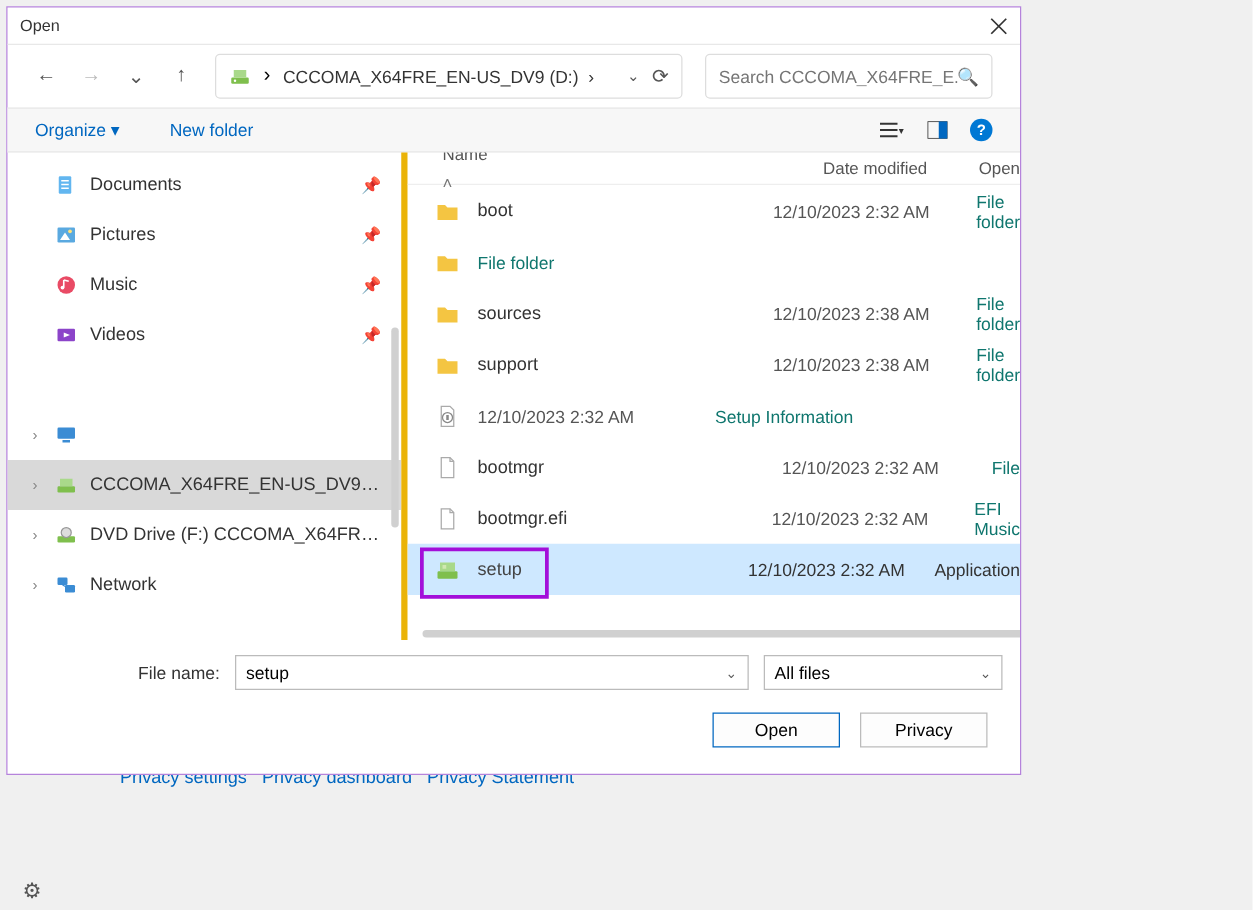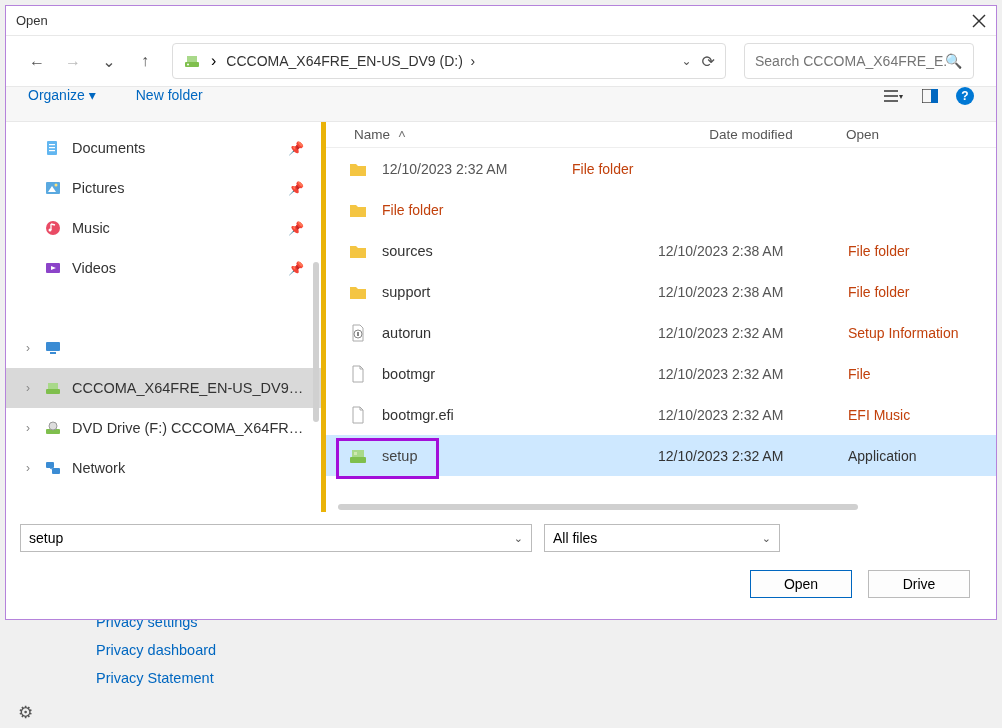--- a/index.html
+++ b/index.html
@@ -1,75 +1,75 @@
 <!DOCTYPE html>
 <html><head>
 <meta charset="utf-8">
 <style>
 * { box-sizing: border-box; margin: 0; padding: 0; font-family: "Segoe UI", Arial, sans-serif; }
 body { width: 1002px; height: 728px; background: #f0f0f0; position: relative; overflow: hidden; }
-.dialog { position: absolute; left: 5px; top: 5px; width: 992px; height: 615px; background: #fff; border: 1px solid #b583db; }
+.dialog { position: absolute; left: 5px; top: 5px; width: 812px; height: 615px; background: #fff; border: 1px solid #b583db; }
 .titlebar { height: 30px; display: flex; align-items: center; justify-content: space-between; padding: 0 10px; border-bottom: 1px solid #e8e8e8; }
 .titlebar-title { font-size: 13px; color: #333; }
 .titlebar-close { width: 14px; height: 14px; cursor: pointer; }
 .nav-row { height: 50px; display: flex; align-items: center; padding: 0 22px; gap: 18px; }
 .nav-arrow { color: #555; font-size: 16px; cursor: pointer; width: 18px; text-align: center; }
 .nav-arrow.disabled { color: #bbb; }
 .addressbar { flex: 1; height: 36px; border: 1px solid #ddd; border-radius: 4px; display: flex; align-items: center; padding: 0 10px; gap: 10px; }
 .addr-icon { width: 18px; height: 18px; display: flex; align-items: center; justify-content: center; }
 .addr-text { font-size: 14px; color: #333; flex: 1; }
 .addr-drop { color: #555; font-size: 12px; }
 .addr-refresh { color: #555; font-size: 16px; }
 .search-box { width: 230px; height: 36px; border: 1px solid #ddd; border-radius: 4px; display: flex; align-items: center; padding: 0 10px; }
 .search-input { border: none; outline: none; flex: 1; font-size: 14px; color: #888; background: transparent; }
 .search-icon { color: #333; font-size: 14px; }
-.toolbar { height: 36px; background: #f7f7f7; border-top: 1px solid #e8e8e8; border-bottom: 1px solid #e8e8e8; display: flex; align-items: flex-start; padding: 0 22px; justify-content: space-between; }
+.toolbar { height: 36px; background: #f7f7f7; border-top: 1px solid #e8e8e8; border-bottom: 1px solid #e8e8e8; display: flex; align-items: center; padding: 0 22px; justify-content: space-between; }
 .toolbar-left { display: flex; gap: 40px; }
 .toolbar-btn { font-size: 14px; color: #0067c0; cursor: pointer; white-space: nowrap; }
 .toolbar-right { display: flex; gap: 18px; align-items: center; }
 .toolbar-icon { display: flex; align-items: center; cursor: pointer; color: #555; }
 .help-icon { width: 18px; height: 18px; border-radius: 50%; background: #0078d4; color: #fff; display: flex; align-items: center; justify-content: center; font-size: 12px; font-weight: bold; }
 .content { display: flex; height: 390px; }
 .sidebar { width: 320px; border-right: 5px solid #eab308; overflow: hidden; position: relative; padding-top: 6px; }
 .tree-item { height: 40px; display: flex; align-items: center; padding: 0 16px; gap: 10px; font-size: 14.5px; color: #333; cursor: pointer; }
 .tree-item.selected { background: #d9d9d9; }
 .tree-chevron { color: #888; font-size: 12px; width: 12px; text-align: center; }
 .tree-icon { width: 18px; height: 18px; display: flex; align-items: center; justify-content: center; }
 .tree-label { flex: 1; white-space: nowrap; overflow: hidden; text-overflow: ellipsis; }
 .pin { color: #bbb; font-size: 13px; }
 .section-gap { height: 40px; }
 .sidebar-scroll { position: absolute; right: 2px; top: 140px; width: 6px; height: 160px; background: #d0d0d0; border-radius: 3px; }
 .filelist { flex: 1; position: relative; overflow: hidden; }
 .fl-header { height: 26px; display: flex; align-items: center; font-size: 13.5px; color: #555; border-bottom: 1px solid #eee; }
-.col-name { width: 330px; padding-left: 28px; display: flex; align-items: center; gap: 8px; }
+.col-name { width: 330px; padding-left: 28px; display: flex; gap: 8px; flex-direction: column; }
 .col-date { width: 190px; text-align: center; }
 .col-type { flex: 1; }
 .sort-arrow { width: 8px; text-align: center; color: #777; }
 .fl-row { height: 41px; display: flex; align-items: center; font-size: 14.5px; color: #333; }
 .fl-row.selected { background: #cee8ff; color: #444; }
 .fl-icon { width: 20px; height: 20px; margin-left: 22px; margin-right: 14px; display: flex; align-items: center; justify-content: center; }
 .fl-name { width: 276px; }
 .fl-date { width: 190px; color: #555; font-size: 14px; }
-.fl-type { flex: 1; color: #c2410c; font-size: 14px; }
+.fl-type { flex: 1; color: #0f766e; font-size: 14px; }
 .fl-row.selected .fl-date, .fl-row.selected .fl-type { color: #333; }
 .highlight-box { position: absolute; border: 3px solid #a30fd9; pointer-events: none; height: 41px; width: 103px; left: 10px; top: 316px; }
 .fl-hscroll { position: absolute; bottom: 2px; left: 12px; right: 12px; height: 6px; background: transparent; }
 .fl-hscroll-thumb { height: 6px; width: 520px; background: #d0d0d0; border-radius: 3px; }
 .bottom-panel { padding: 12px 14px; display: flex; flex-direction: column; gap: 18px; }
 .filename-row { display: flex; align-items: center; gap: 6px; }
 .fn-label { width: 202px; text-align: right; font-size: 14px; color: #333; padding-right: 6px; }
 .fn-input-wrap { width: 512px; height: 28px; border: 1px solid #bbb; display: flex; align-items: center; padding: 0 8px; position: relative; }
 .fn-input { border: none; outline: none; flex: 1; font-size: 14px; }
 .fn-drop { font-size: 11px; color: #555; }
 .filter-wrap { width: 236px; height: 28px; border: 1px solid #bbb; display: flex; align-items: center; padding: 0 8px; margin-left: 6px; }
 .filter-text { flex: 1; font-size: 14px; }
 .buttons-row { display: flex; justify-content: flex-end; gap: 16px; padding-right: 12px; }
 .dlg-button { width: 102px; height: 28px; border: 1px solid #bbb; background: #fdfdfd; font-size: 14px; cursor: pointer; }
 .dlg-button.primary { border: 1px solid #0067c0; }
-.bg-links { position: absolute; left: 96px; top: 614px; display: flex; flex-direction: column; gap: 12px; }
+.bg-links { position: absolute; left: 96px; top: 614px; display: flex; flex-direction: row; gap: 12px; }
 .bg-link { color: #0067c0; font-size: 14.5px; cursor: pointer; }
 .bg-gear { position: absolute; left: 18px; top: 702px; color: #555; font-size: 17px; cursor: pointer; }
 
 svg { display: block; }
 .folder-svg { fill: #f4c542; }
 </style>
 </head>
 <body>
 
 <div class="bg-links">
@@ -246,20 +246,21 @@
         <div class="col-date">Date modified</div>
         <div class="col-type">Open</div>
       </div>
       <div id="file-rows">
           <div class="fl-row">
             <span class="fl-icon">
               <svg width="20" height="20" viewBox="0 0 20 20">
                 <path d="M2 5 h6 l2 2 h8 v10 h-16 z" class="folder-svg"></path>
               </svg>
             </span>
+            <span class="fl-name">boot</span>
             <span class="fl-date">12/10/2023 2:32 AM</span>
             <span class="fl-type">File folder</span>
           </div>
           <div class="fl-row">
             <span class="fl-icon">
               <svg width="20" height="20" viewBox="0 0 20 20">
                 <path d="M2 5 h6 l2 2 h8 v10 h-16 z" class="folder-svg"></path>
               </svg>
             </span>
             <span class="fl-type">File folder</span>
@@ -285,21 +286,20 @@
             <span class="fl-type">File folder</span>
           </div>
           <div class="fl-row">
             <span class="fl-icon">
               <svg width="20" height="20" viewBox="0 0 20 20">
                 <path d="M5 2 h7 l3 3 v13 h-10 z" fill="#fff" stroke="#aaa"></path>
                 <circle cx="10" cy="11" r="4" fill="none" stroke="#888"></circle>
                 <rect x="9" y="9" width="2" height="4" fill="#888"></rect>
               </svg>
             </span>
-            <span class="fl-name">autorun</span>
             <span class="fl-date">12/10/2023 2:32 AM</span>
             <span class="fl-type">Setup Information</span>
           </div>
           <div class="fl-row">
             <span class="fl-icon">
               <svg width="20" height="20" viewBox="0 0 20 20">
                 <path d="M5 2 h7 l3 3 v13 h-10 z" fill="#fff" stroke="#aaa" stroke-width="1"></path>
                 <path d="M12 2 v3 h3" fill="none" stroke="#aaa"></path>
               </svg>
             </span>
@@ -333,28 +333,29 @@
         </div>
       <div class="highlight-box"></div>
       <div class="fl-hscroll">
           <div class="fl-hscroll-thumb"></div>
         </div>
     </div>
   </div>
 
   <div class="bottom-panel">
     <div class="filename-row">
+      <span class="fn-label">File name:</span>
       <div class="fn-input-wrap">
         <input class="fn-input" value="setup" style="">
         <span class="fn-drop">⌄</span>
       </div>
       <div class="filter-wrap">
         <span class="filter-text">All files</span>
         <span class="fn-drop">⌄</span>
       </div>
     </div>
     <div class="buttons-row">
       <button class="dlg-button primary">Open</button>
-      <button class="dlg-button">Drive</button>
+      <button class="dlg-button">Privacy</button>
     </div>
   </div>
 
 </div>
 
 </body></html>

